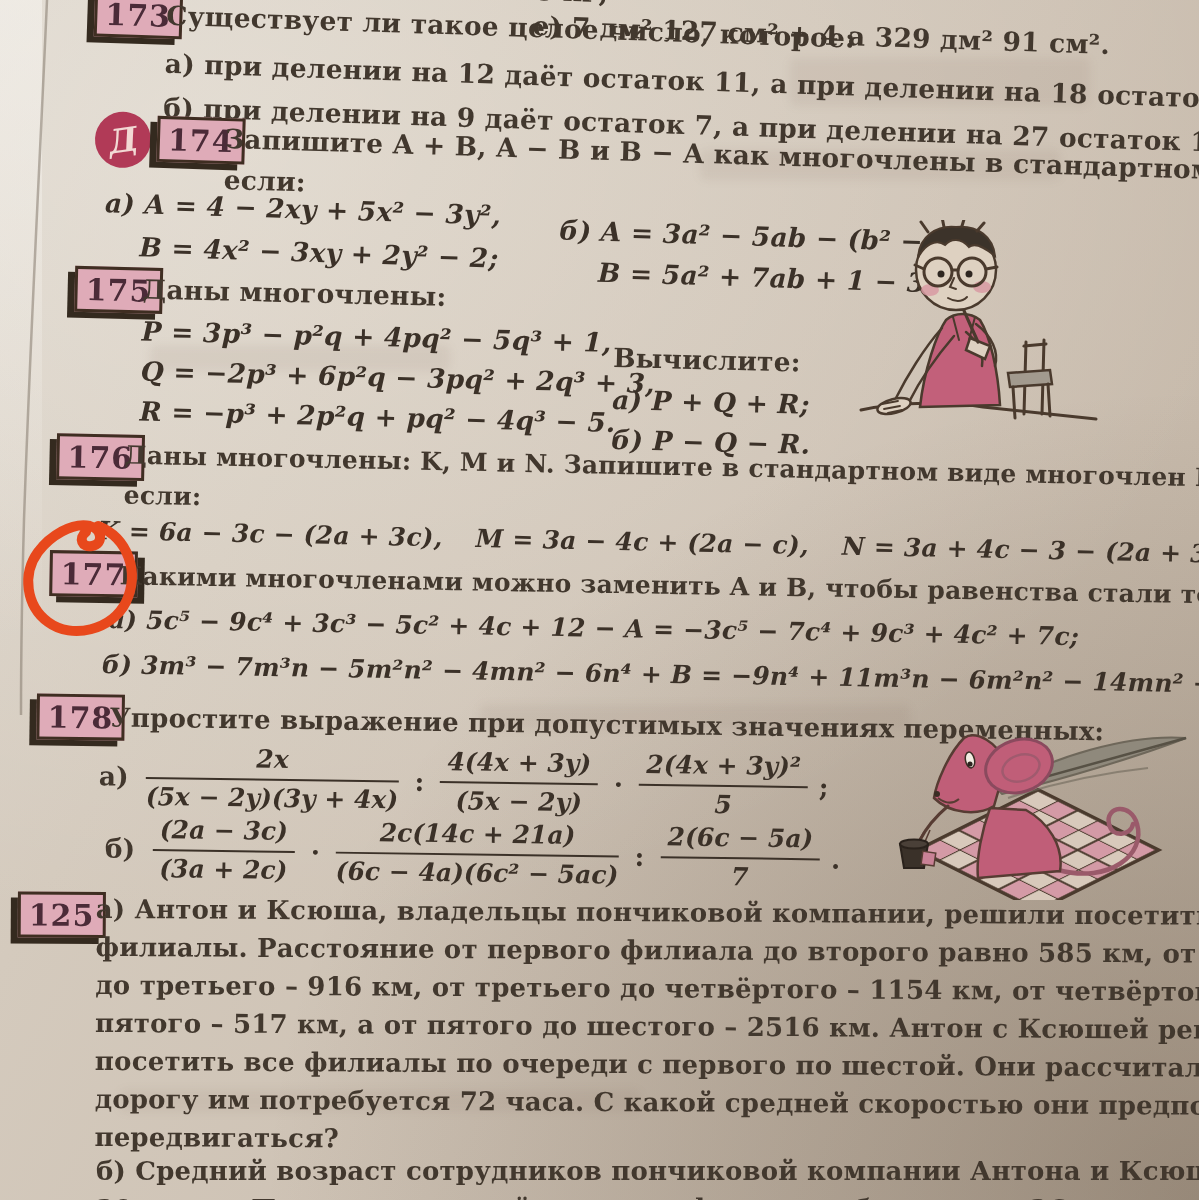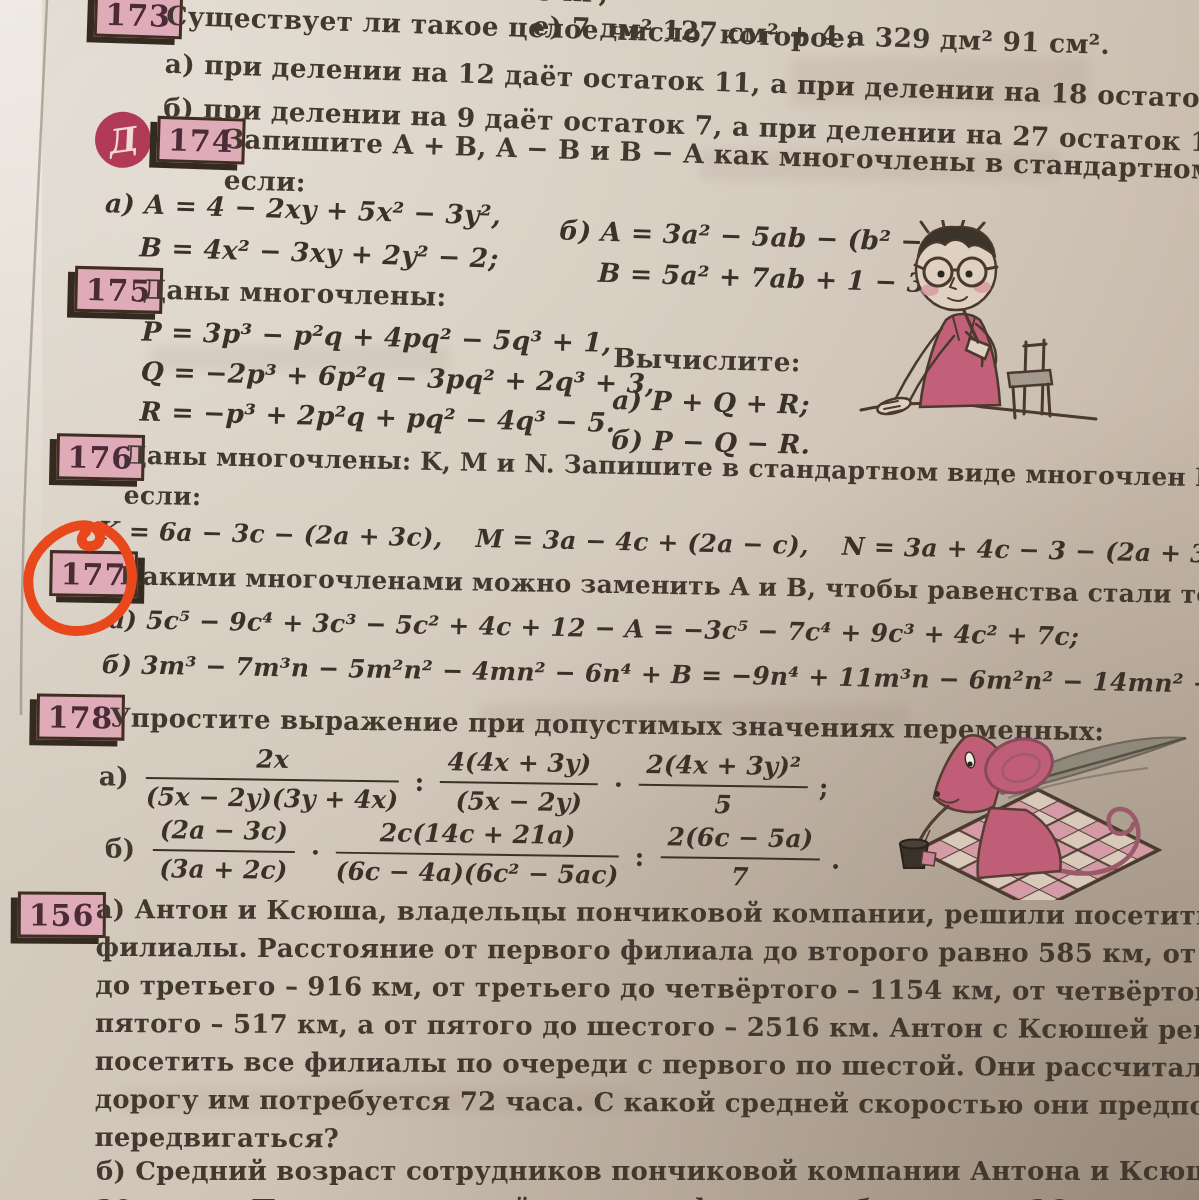--- a/index.html
+++ b/index.html
@@ -198,21 +198,21 @@
 
     <path d="M70 80 C 56 92, 47 104, 42 114" fill="none" stroke="#573c33" stroke-width="3" stroke-linecap="round"></path>
     <path d="M46 106 L38 120 M52 104 L46 118" stroke="#573c33" stroke-width="1.6"></path>
 
     <path d="M22 118 L50 118 L46 142 L26 142 Z" fill="#3a3129" stroke="#2a221c" stroke-width="2"></path>
     <ellipse cx="36" cy="118" rx="14" ry="4.5" fill="#4a4038" stroke="#2a221c" stroke-width="2"></ellipse>
     <rect x="44" y="126" width="13" height="13" fill="#c98296" stroke="#573c33" stroke-width="1.5" transform="rotate(8 50 132)"></rect>
   </svg>
 
   <div class="r" style="left:18px;top:885px;width:1170px;transform:rotate(0.35deg)">
-    <span class="plate r" style="left:0;top:10px">156</span>
+    <span class="plate r" style="left:0;top:10px">125</span>
     <div class="r" style="left:78px;top:8px">
       <div class="txt sz26" style="line-height:38px">а) Антон и Ксюша, владельцы пончиковой компании, решили посетить все свои</div>
       <div class="txt sz26" style="line-height:38px">филиалы. Расстояние от первого филиала до второго равно 585 км, от второго</div>
       <div class="txt sz26" style="line-height:38px">до третьего – 916 км, от третьего до четвёртого – 1154 км, от четвёртого до</div>
       <div class="txt sz26" style="line-height:38px">пятого – 517 км, а от пятого до шестого – 2516 км. Антон с Ксюшей решили</div>
       <div class="txt sz26" style="line-height:38px">посетить все филиалы по очереди с первого по шестой. Они рассчитали, что на</div>
       <div class="txt sz26" style="line-height:38px">дорогу им потребуется 72 часа. С какой средней скоростью они предполагали</div>
       <div class="txt sz26" style="line-height:38px">передвигаться?</div>
     </div>
   </div>

